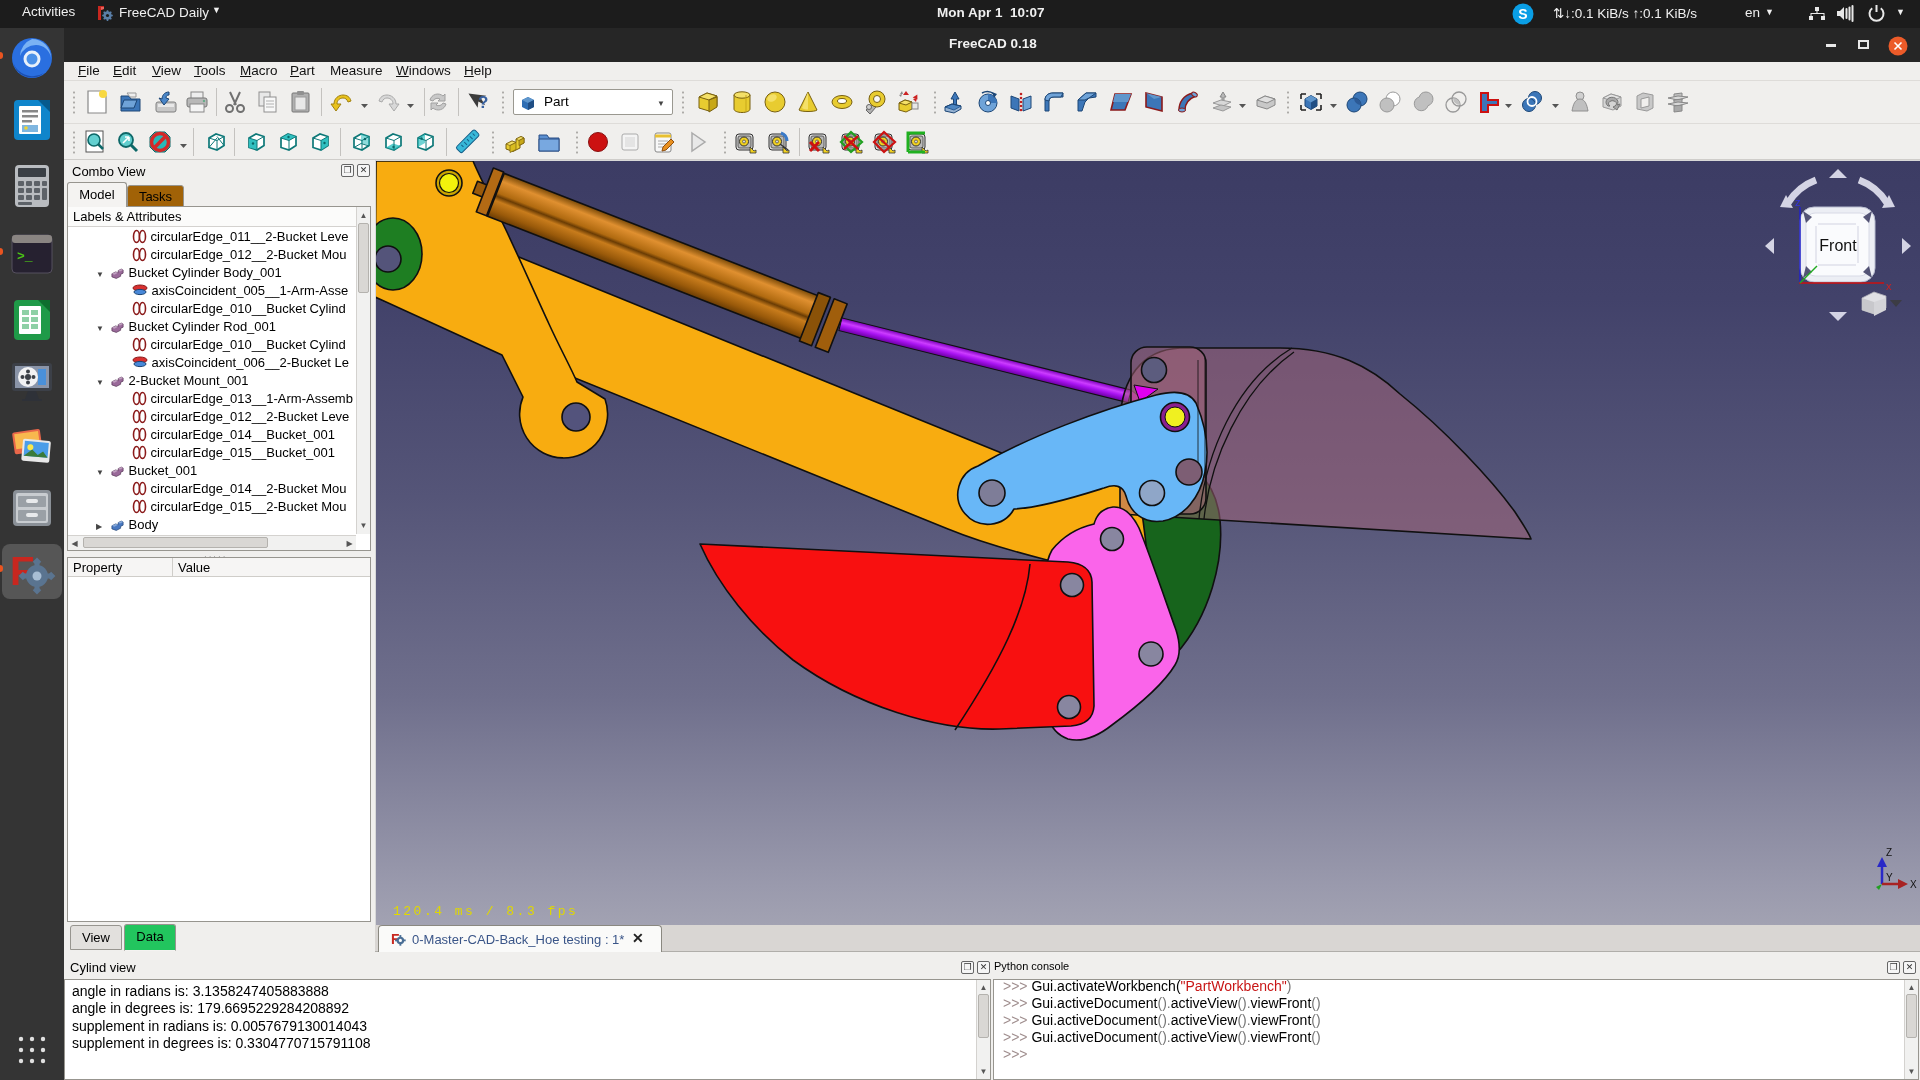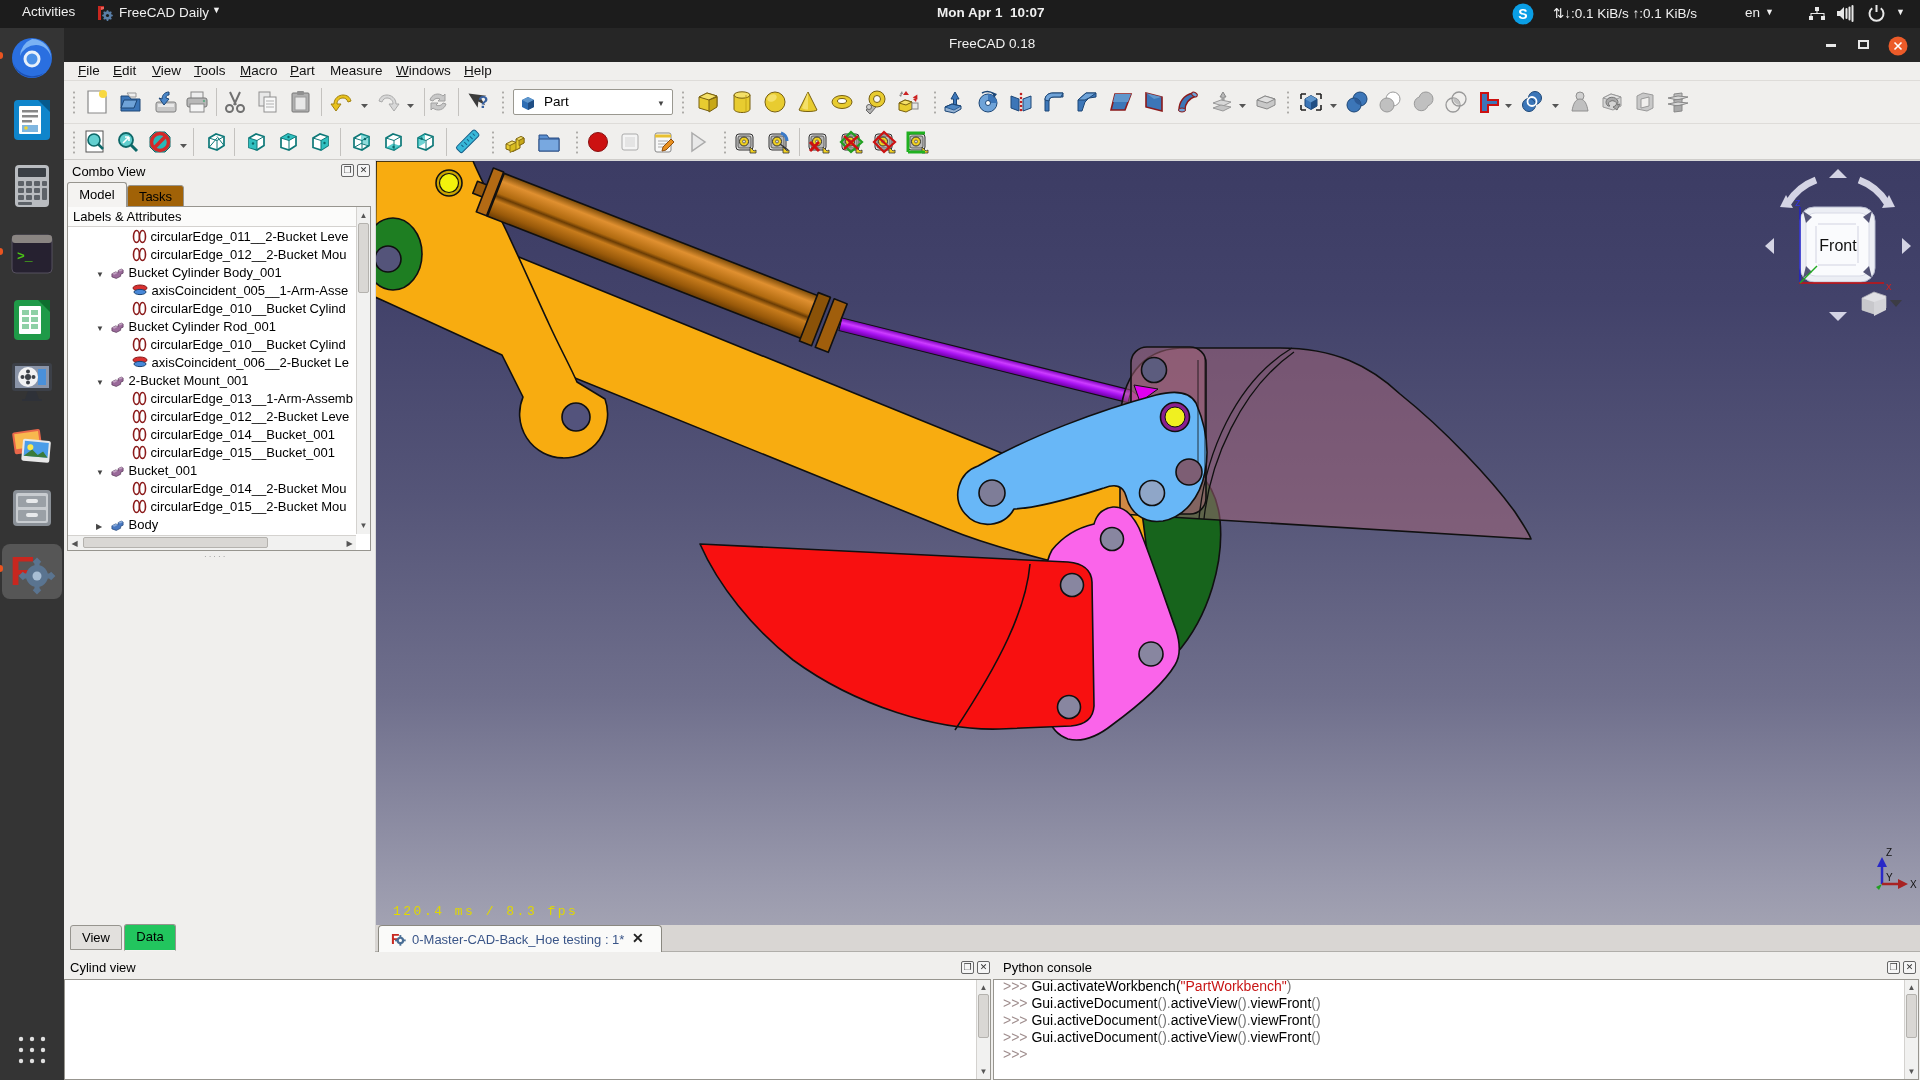--- a/index.html
+++ b/index.html
@@ -193,21 +193,21 @@
           <circle cx="15" cy="15" r="2.2"></circle>
           <circle cx="26" cy="15" r="2.2"></circle>
           <circle cx="4" cy="26" r="2.2"></circle>
           <circle cx="15" cy="26" r="2.2"></circle>
           <circle cx="26" cy="26" r="2.2"></circle>
         </g>
       </svg>
 </g></div>
 
 <div class="a titlebar">
-<span class="a" style="left:885px;top:8px;font-weight:normal;font-size:13.5px">FreeCAD 0.18</span>
+<span class="a" style="left:885px;top:8px;font-weight:bold;font-size:13.5px">FreeCAD 0.18</span>
 <span class="a" style="left:1762px;top:16px;width:10px;height:2.5px;background:#e8e8e8"></span>
 <span class="a" style="left:1794px;top:12px;width:11px;height:9px;border:2px solid #e8e8e8"></span>
 <svg class="a" style="left:1824px;top:8px" width="20" height="20">
       <circle cx="10" cy="10" r="9.5" fill="#ec5b29"></circle>
       <path d="M6.5 6.5l7 7M13.5 6.5l-7 7" stroke="#fff" stroke-width="1.6"></path>
     </svg>
 </div>
 
 <div class="a menubar">
 <span class="a" style="left:14px"><u>F</u>ile</span>
@@ -751,38 +751,42 @@
           <path d="M3 14l6-3 4 1.5-6 3z" fill="#88aada"></path>
           <path d="M13 9l5-2.5L21 8l-5 2.5z" fill="#88aada"></path>
         </svg> Body</div>
 <div class="a" style="left:0;top:328px;width:288px;height:15px;background:#f1f1f0;border-top:1px solid #d4d2cf">
 <div class="arr" style="left:0;top:1px">◀</div>
 <div class="arr" style="right:0;top:1px">▶</div>
 <div class="thumb" style="left:15px;top:1px;width:185px;height:11px"></div>
 </div>
 </div>
 <div class="a" style="left:140px;top:392px;width:30px;height:3px;color:#999;font-size:8px;letter-spacing:2px">·····</div>
+<div class="ptab">
+<div class="a" style="left:0;top:0;width:302px;height:19px;background:#f6f5f4;border-bottom:1px solid #cfcdc9;line-height:19px"><span style="padding-left:5px">Property</span><span class="a" style="left:104px;border-left:1px solid #cfcdc9;padding-left:5px;width:100px">Value</span></div>
+</div>
 <div class="btab" style="left:6px;top:765px;width:52px;height:25px;border-radius:3px 3px 0 0">View</div>
 <div class="btab act" style="left:60px;top:764px;width:52px;height:27px;border-radius:3px 3px 0 0;z-index:2">Data</div>
 </div>
 
 <div class="a bpanel" style="left:64px;top:952px;width:928px;height:128px;background:#f0efed">
 <span class="a" style="left:6px;top:8px;font-size:13px">Cylind view</span>
 <span class="wbtn" style="left:897px;top:9px">❐</span>
 <span class="wbtn" style="left:913px;top:9px">✕</span>
 <div class="a" style="left:0px;top:27px;width:927px;height:101px;background:#fff;border:1px solid #97958f">
+<div class="a" style="left:7px;top:3px;line-height:17.4px;font-size:14px">angle in radians is: 3.1358247405883888<br>angle in degrees is: 179.6695229284208892<br>supplement in radians is: 0.0057679130014043<br>supplement in degrees is: 0.3304770715791108</div>
 <div class="a" style="left:911px;top:0;width:14px;height:99px;background:#f1f1f0;border-left:1px solid #d4d2cf">
 <div class="arr" style="top:1px">▲</div>
 <div class="thumb" style="left:1px;top:14px;width:11px;height:44px"></div>
 <div class="arr" style="bottom:1px">▼</div>
 </div>
 </div>
 </div>
 <div class="a bpanel" style="left:992px;top:952px;width:928px;height:128px;background:#f0efed">
-<span class="a" style="left:11px;top:8px;font-size:13px">Python console</span>
+<span class="a" style="left:2px;top:8px;font-size:11px">Python console</span>
 <span class="wbtn" style="left:895px;top:9px">❐</span>
 <span class="wbtn" style="left:911px;top:9px">✕</span>
 <div class="a" style="left:1px;top:27px;width:926px;height:101px;background:#fff;border:1px solid #97958f">
 <div class="a" style="left:9px;top:-2px;line-height:17px;white-space:pre;font-size:14px"><span style="color:#9f8d8d">&gt;&gt;&gt; </span><span>Gui.activateWorkbench(</span><span style="color:#c81616">"PartWorkbench"</span><span style="color:#777">)</span><br><span style="color:#9f8d8d">&gt;&gt;&gt; </span><span>Gui.activeDocument</span><span style="color:#777">().</span><span>activeView</span><span style="color:#777">().</span><span>viewFront</span><span style="color:#777">()</span><br><span style="color:#9f8d8d">&gt;&gt;&gt; </span><span>Gui.activeDocument</span><span style="color:#777">().</span><span>activeView</span><span style="color:#777">().</span><span>viewFront</span><span style="color:#777">()</span><br><span style="color:#9f8d8d">&gt;&gt;&gt; </span><span>Gui.activeDocument</span><span style="color:#777">().</span><span>activeView</span><span style="color:#777">().</span><span>viewFront</span><span style="color:#777">()</span><br><span style="color:#9f8d8d">&gt;&gt;&gt; </span></div>
 <div class="a" style="left:910px;top:0;width:14px;height:99px;background:#f1f1f0;border-left:1px solid #d4d2cf">
 <div class="arr" style="top:1px">▲</div>
 <div class="thumb" style="left:1px;top:14px;width:11px;height:44px"></div>
 <div class="arr" style="bottom:1px">▼</div>
 </div>
 </div>

